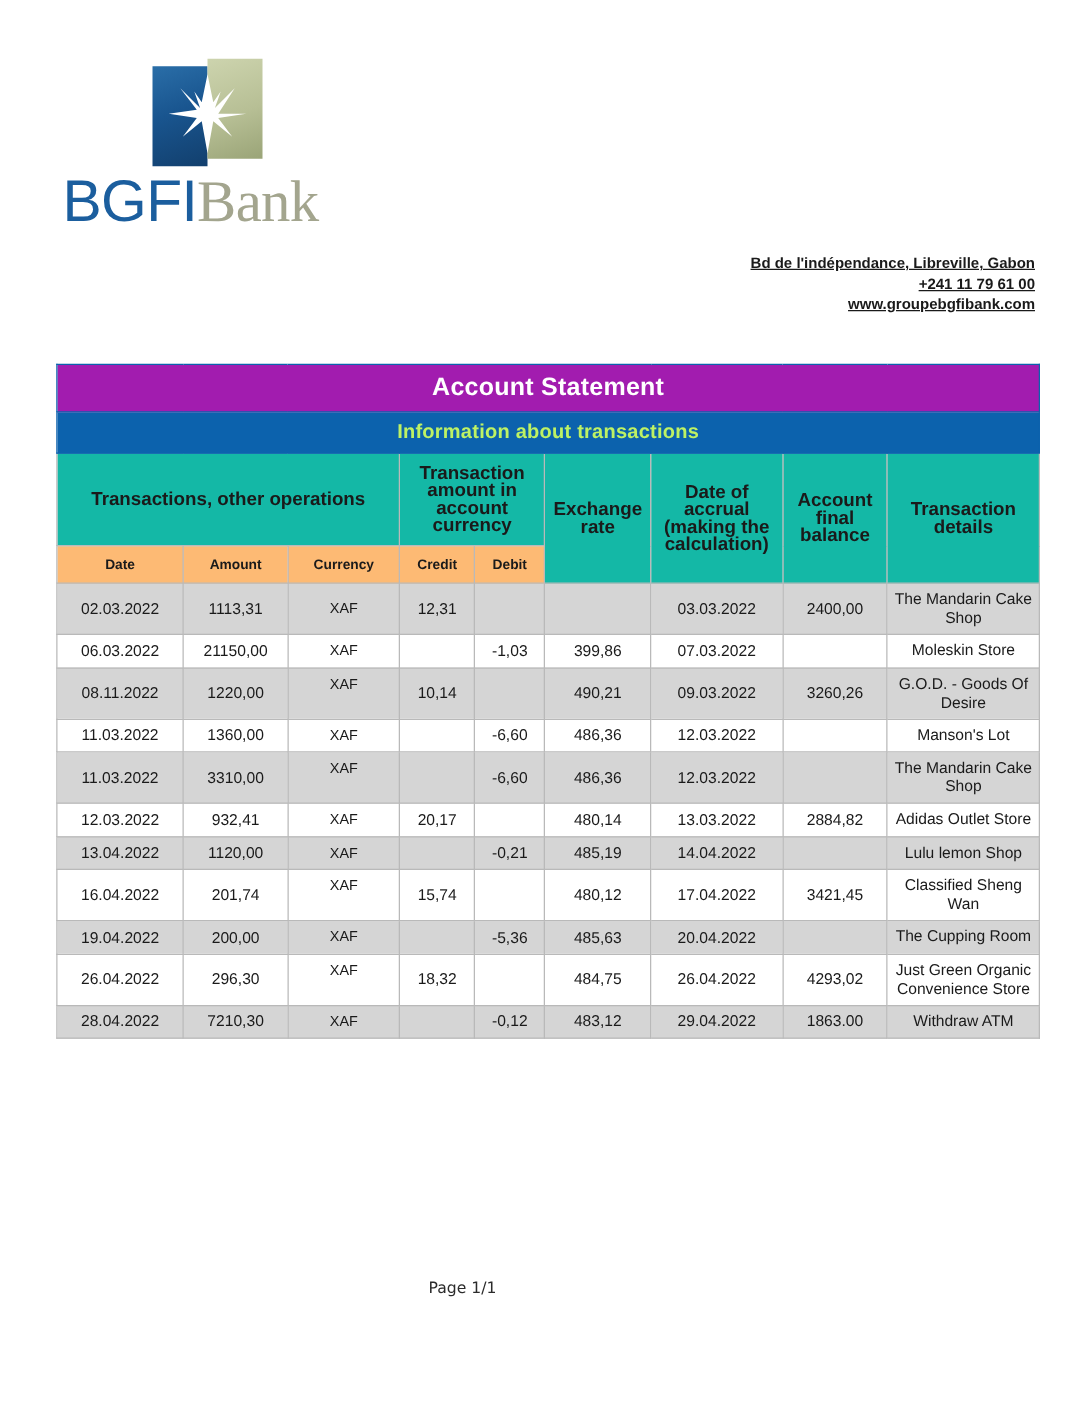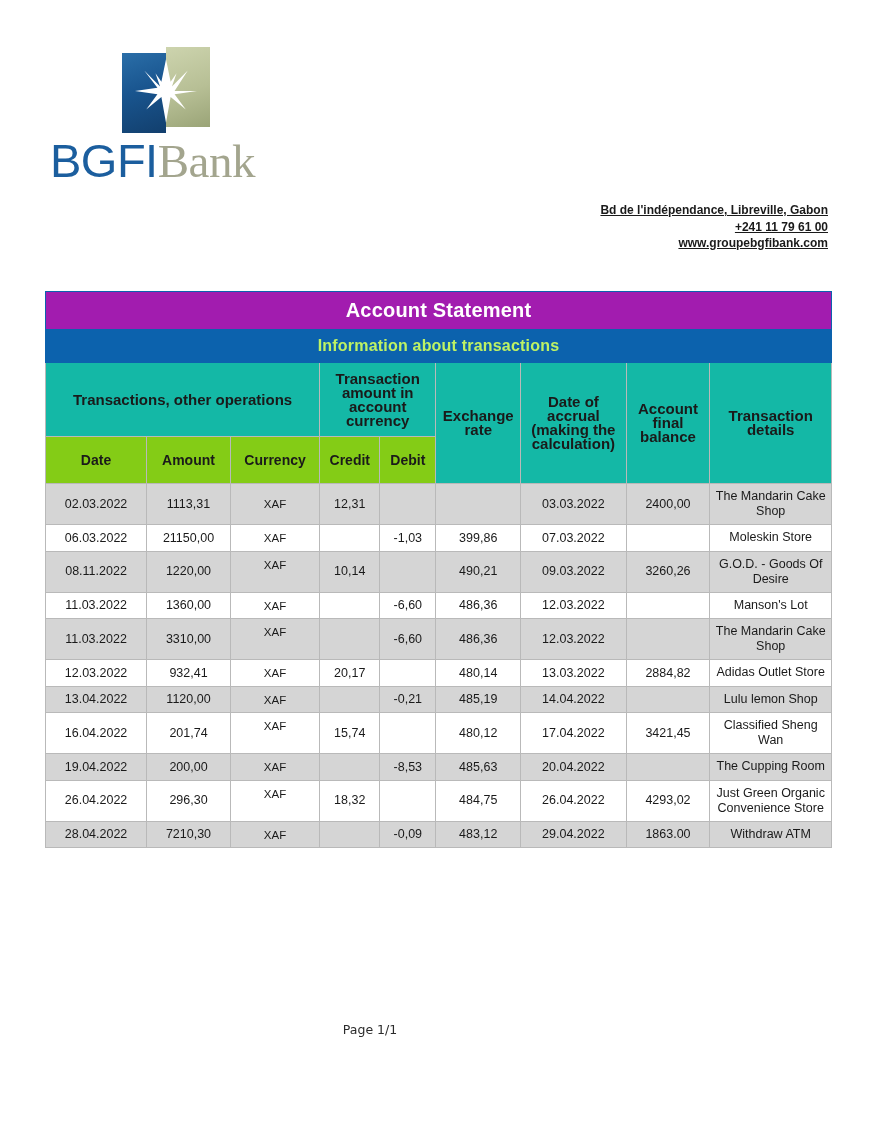--- a/index.html
+++ b/index.html
@@ -149,27 +149,27 @@
     background: #14b8a6;
     font-size: 15px;
     font-weight: bold;
     text-align: center;
     vertical-align: middle;
     line-height: 14px;
     height: 74px;
     padding: 2px 3px;
   }
   .hdr-sub th {
-    background: #84cc16;
-    font-size: 14px;
+    background: #fdba74;
+    font-size: 11px;
     font-weight: bold;
     text-align: center;
     vertical-align: middle;
     height: 30px;
-    padding: 15px 3px;
+    padding: 2px 3px;
   }
 
   .statement tbody td {
     font-size: 12.5px;
     text-align: center;
     vertical-align: middle;
     line-height: 14.5px;
     padding: 5px 3px;
     background: #ffffff;
   }
@@ -360,21 +360,21 @@
         <td>480,12</td>
         <td>17.04.2022</td>
         <td>3421,45</td>
         <td class="details">Classified Sheng Wan</td>
       </tr>
       <tr class="shaded">
         <td>19.04.2022</td>
         <td>200,00</td>
         <td class="cur">XAF</td>
         <td></td>
-        <td>-8,53</td>
+        <td>-5,36</td>
         <td>485,63</td>
         <td>20.04.2022</td>
         <td></td>
         <td class="details">The Cupping Room</td>
       </tr>
       <tr>
         <td>26.04.2022</td>
         <td>296,30</td>
         <td class="cur">XAF</td>
         <td>18,32</td>
@@ -382,21 +382,21 @@
         <td>484,75</td>
         <td>26.04.2022</td>
         <td>4293,02</td>
         <td class="details">Just Green Organic Convenience Store</td>
       </tr>
       <tr class="shaded">
         <td>28.04.2022</td>
         <td>7210,30</td>
         <td class="cur">XAF</td>
         <td></td>
-        <td>-0,09</td>
+        <td>-0,12</td>
         <td>483,12</td>
         <td>29.04.2022</td>
         <td>1863.00</td>
         <td class="details">Withdraw ATM</td>
       </tr>
     </tbody>
 </table>
 
 <div class="page-footer">
   <span>Page 1/1</span>

